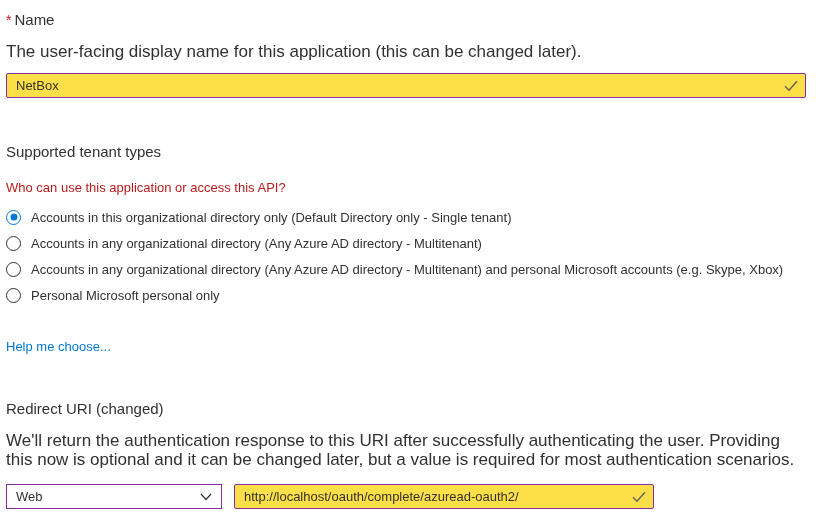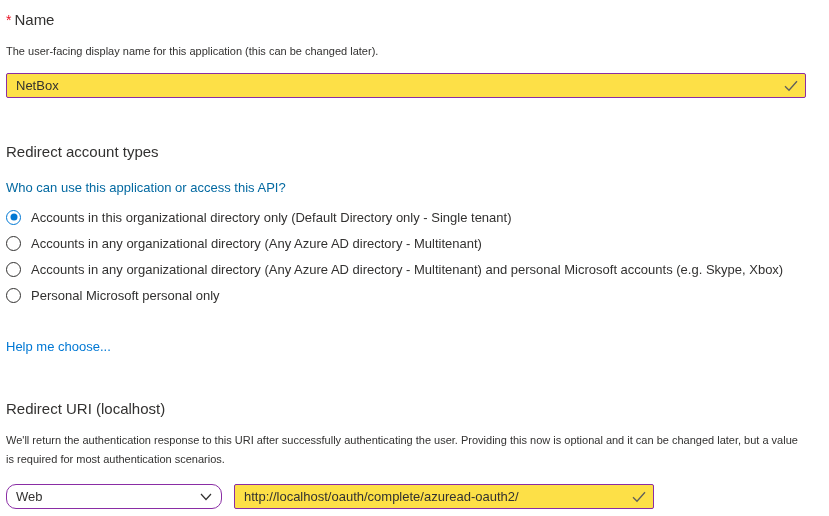--- a/index.html
+++ b/index.html
@@ -15,21 +15,21 @@
   .section-title {
     font-size: 15px;
     font-weight: 400;
     color: #323130;
     line-height: 20px;
   }
   .required-marker { color: #e81123; margin-right: 3px; font-size: 14px; }
 
   .desc {
     margin-top: 12px;
-    font-size: 11px;
+    font-size: 17px;
     line-height: 19px;
     color: #323130;
     max-width: 800px;
   }
 
   .text-field {
     position: relative;
     margin-top: 12px;
     width: 800px;
     height: 25px;
@@ -57,21 +57,21 @@
     transform: translateY(-50%);
     width: 14px; height: 12px;
     display: inline-flex;
   }
 
   .spacer-lg { height: 44px; }
 
   .question {
     margin-top: 18px;
     font-size: 13px;
-    color: #0369a1;
+    color: #b91c1c;
   }
 
   .radio-group { margin-top: 9px; }
   .radio-row {
     display: flex;
     align-items: center;
     height: 26px;
     cursor: pointer;
   }
   .radio-circle {
@@ -112,21 +112,21 @@
   .controls-row {
     margin-top: 15px;
     display: flex;
     align-items: center;
   }
   .select-field {
     position: relative;
     width: 216px;
     height: 25px;
     border: 1px solid #8a2da5;
-    border-radius: 10px;
+    border-radius: 0;
     display: flex;
     align-items: center;
     padding: 0 28px 0 9px;
     font-size: 13px;
     color: #323130;
     cursor: pointer;
     background: #fff;
   }
   .select-chevron {
     position: absolute;
@@ -157,21 +157,21 @@
     <span class="field-check">
       <svg viewBox="0 0 14 12" width="14" height="12">
           <path d="M1 6.2 L5 10.2 L13 1.2" fill="none" stroke="#5f5e5c" stroke-width="1.3"></path>
         </svg>
     </span>
   </div>
 
   <div class="spacer-lg"></div>
 
   
-  <div class="section-title">Redirect account types</div>
+  <div class="section-title">Supported tenant types</div>
   <div class="question">Who can use this application or access this API?</div>
 
   <div class="radio-group">
     <div class="radio-row selected">
       <span class="radio-circle"></span>
       <span class="radio-label">Accounts in this organizational directory only (Default Directory only - Single tenant)</span>
     </div>
     <div class="radio-row">
       <span class="radio-circle"></span>
       <span class="radio-label">Accounts in any organizational directory (Any Azure AD directory - Multitenant)</span>
@@ -184,21 +184,21 @@
       <span class="radio-circle"></span>
       <span class="radio-label">Personal Microsoft personal only</span>
     </div>
   </div>
 
   <a class="help-link">Help me choose...</a>
 
   <div class="spacer-lg"></div>
 
   
-  <div class="section-title">Redirect URI (localhost)</div>
+  <div class="section-title">Redirect URI (changed)</div>
   <div class="desc">We'll return the authentication response to this URI after successfully authenticating the user. Providing this now is optional and it can be changed later, but a value is required for most authentication scenarios.</div>
 
   <div class="controls-row">
     <div class="select-field">
       <span>Web</span>
       <span class="select-chevron">
         <svg viewBox="0 0 12 8" width="12" height="8">
             <path d="M1 1 L6 6.5 L11 1" fill="none" stroke="#323130" stroke-width="1.2"></path>
           </svg>
       </span>

